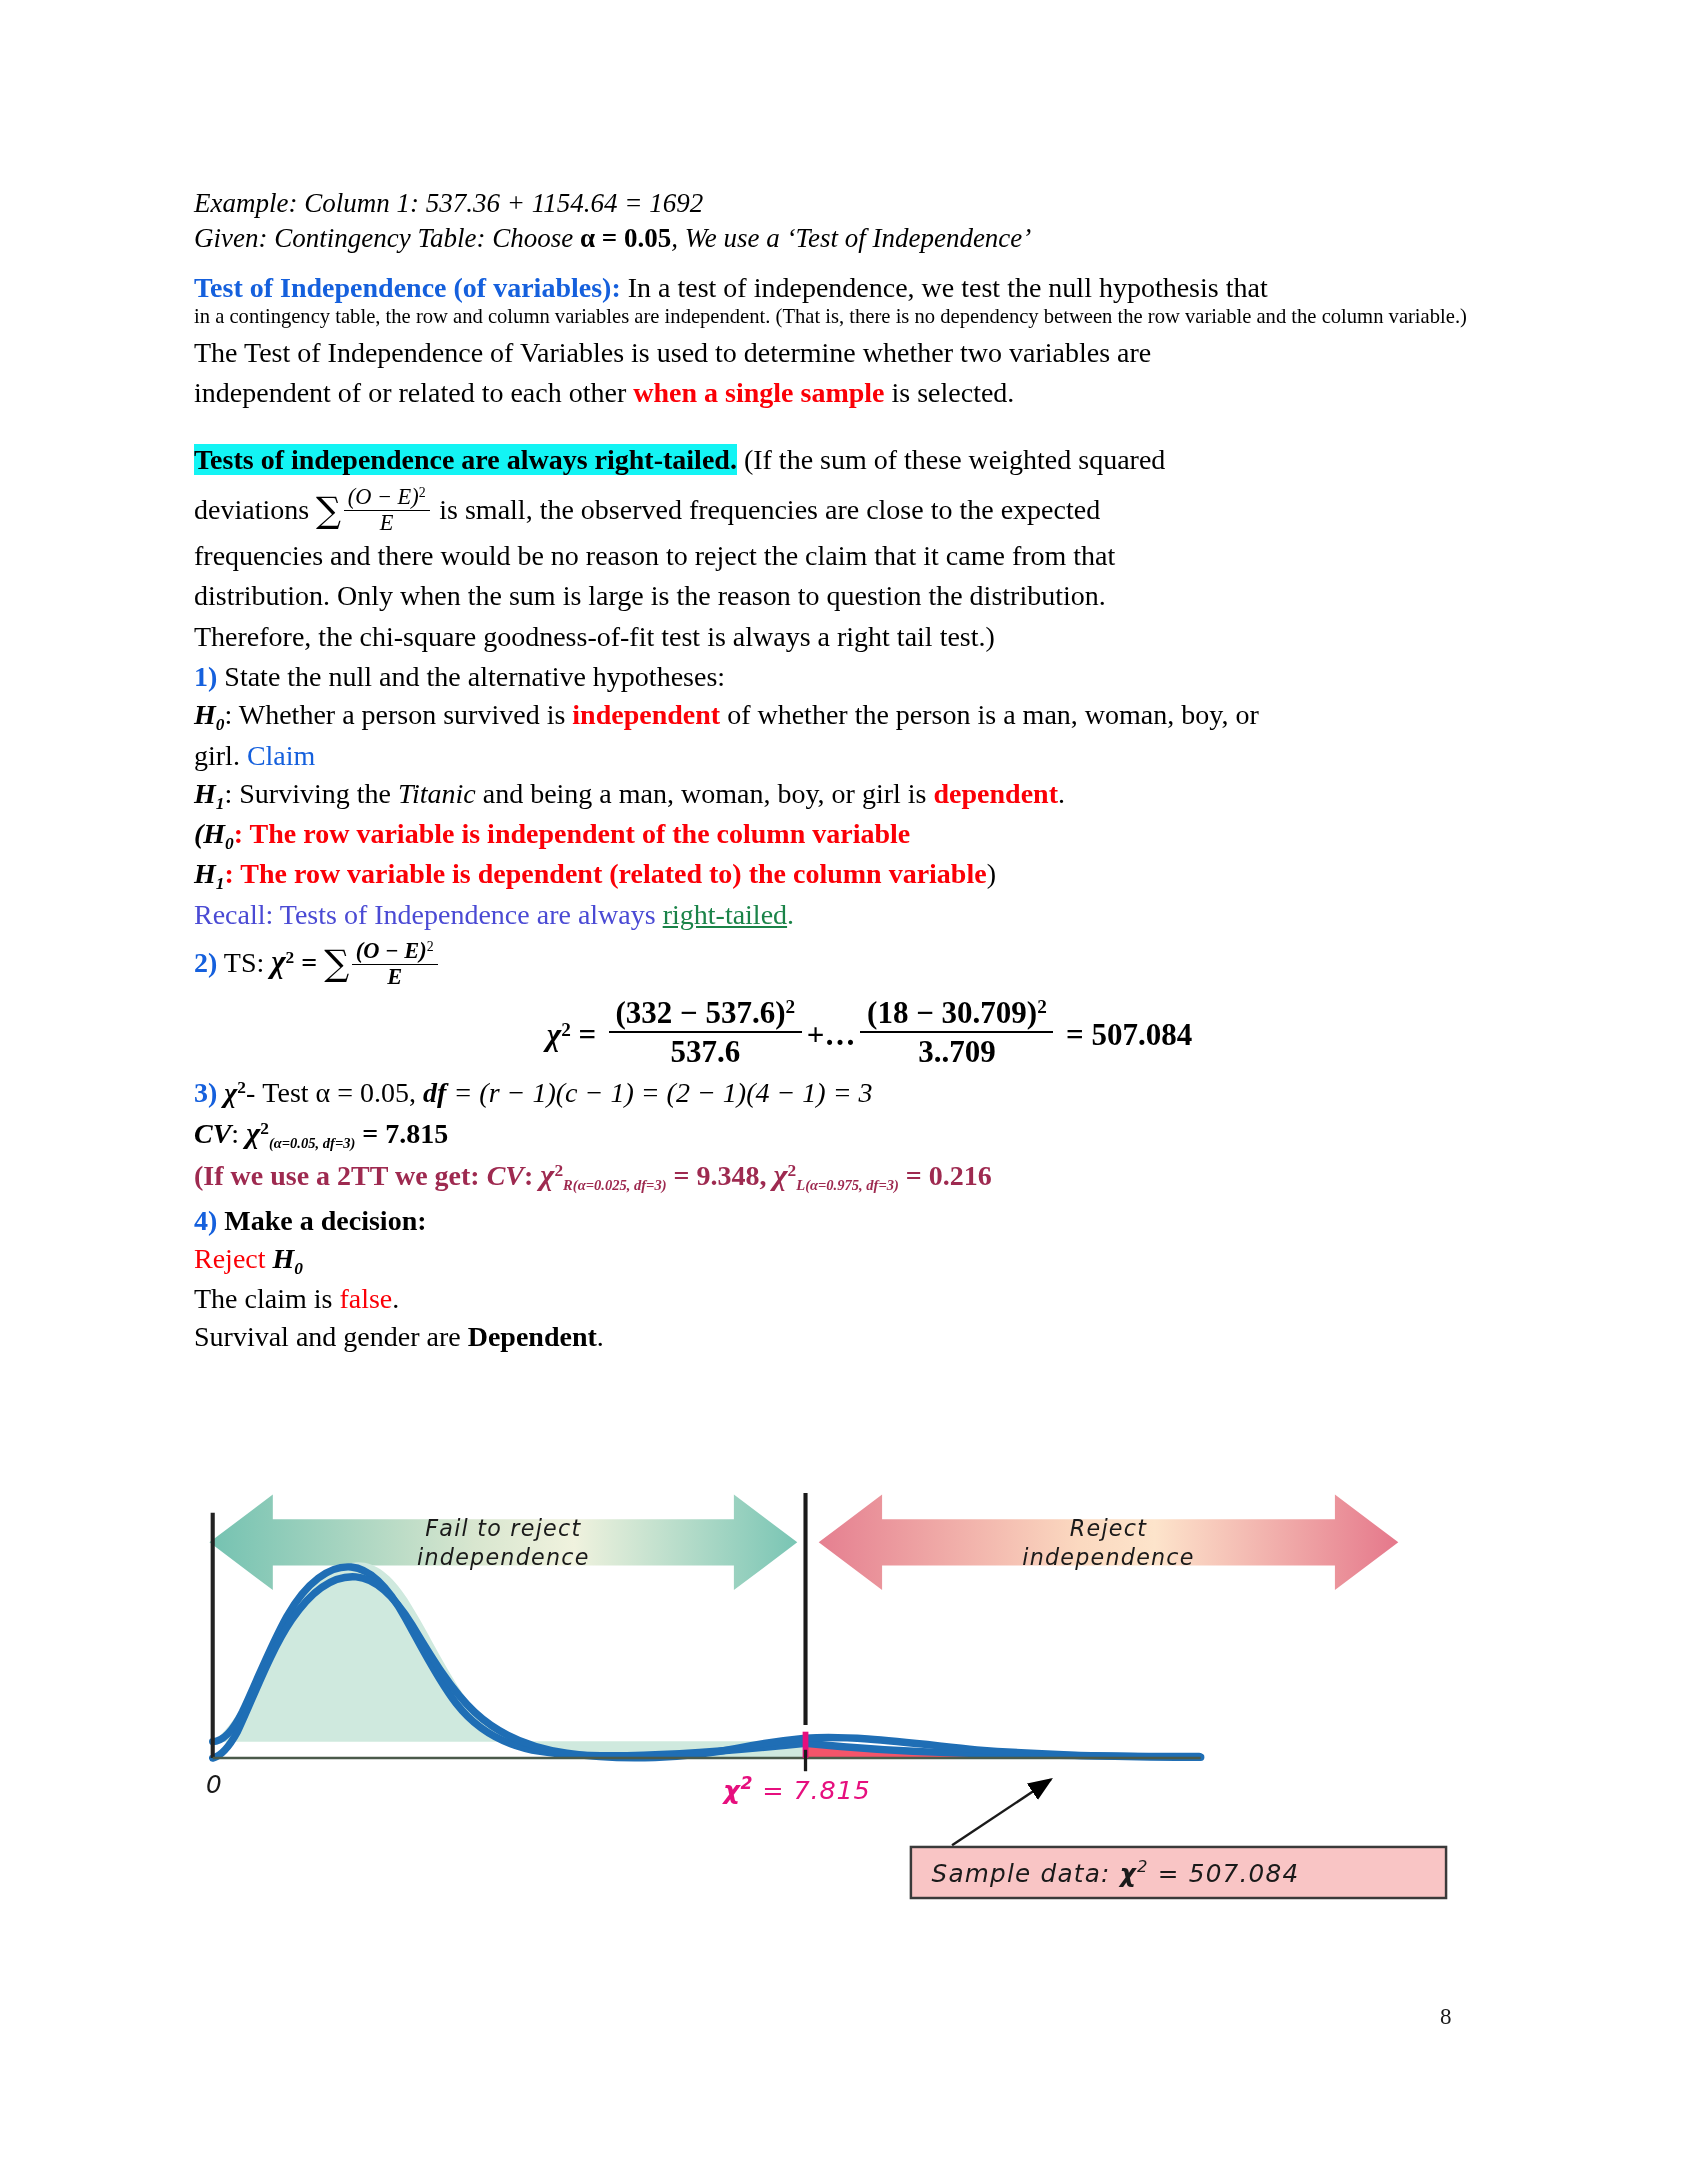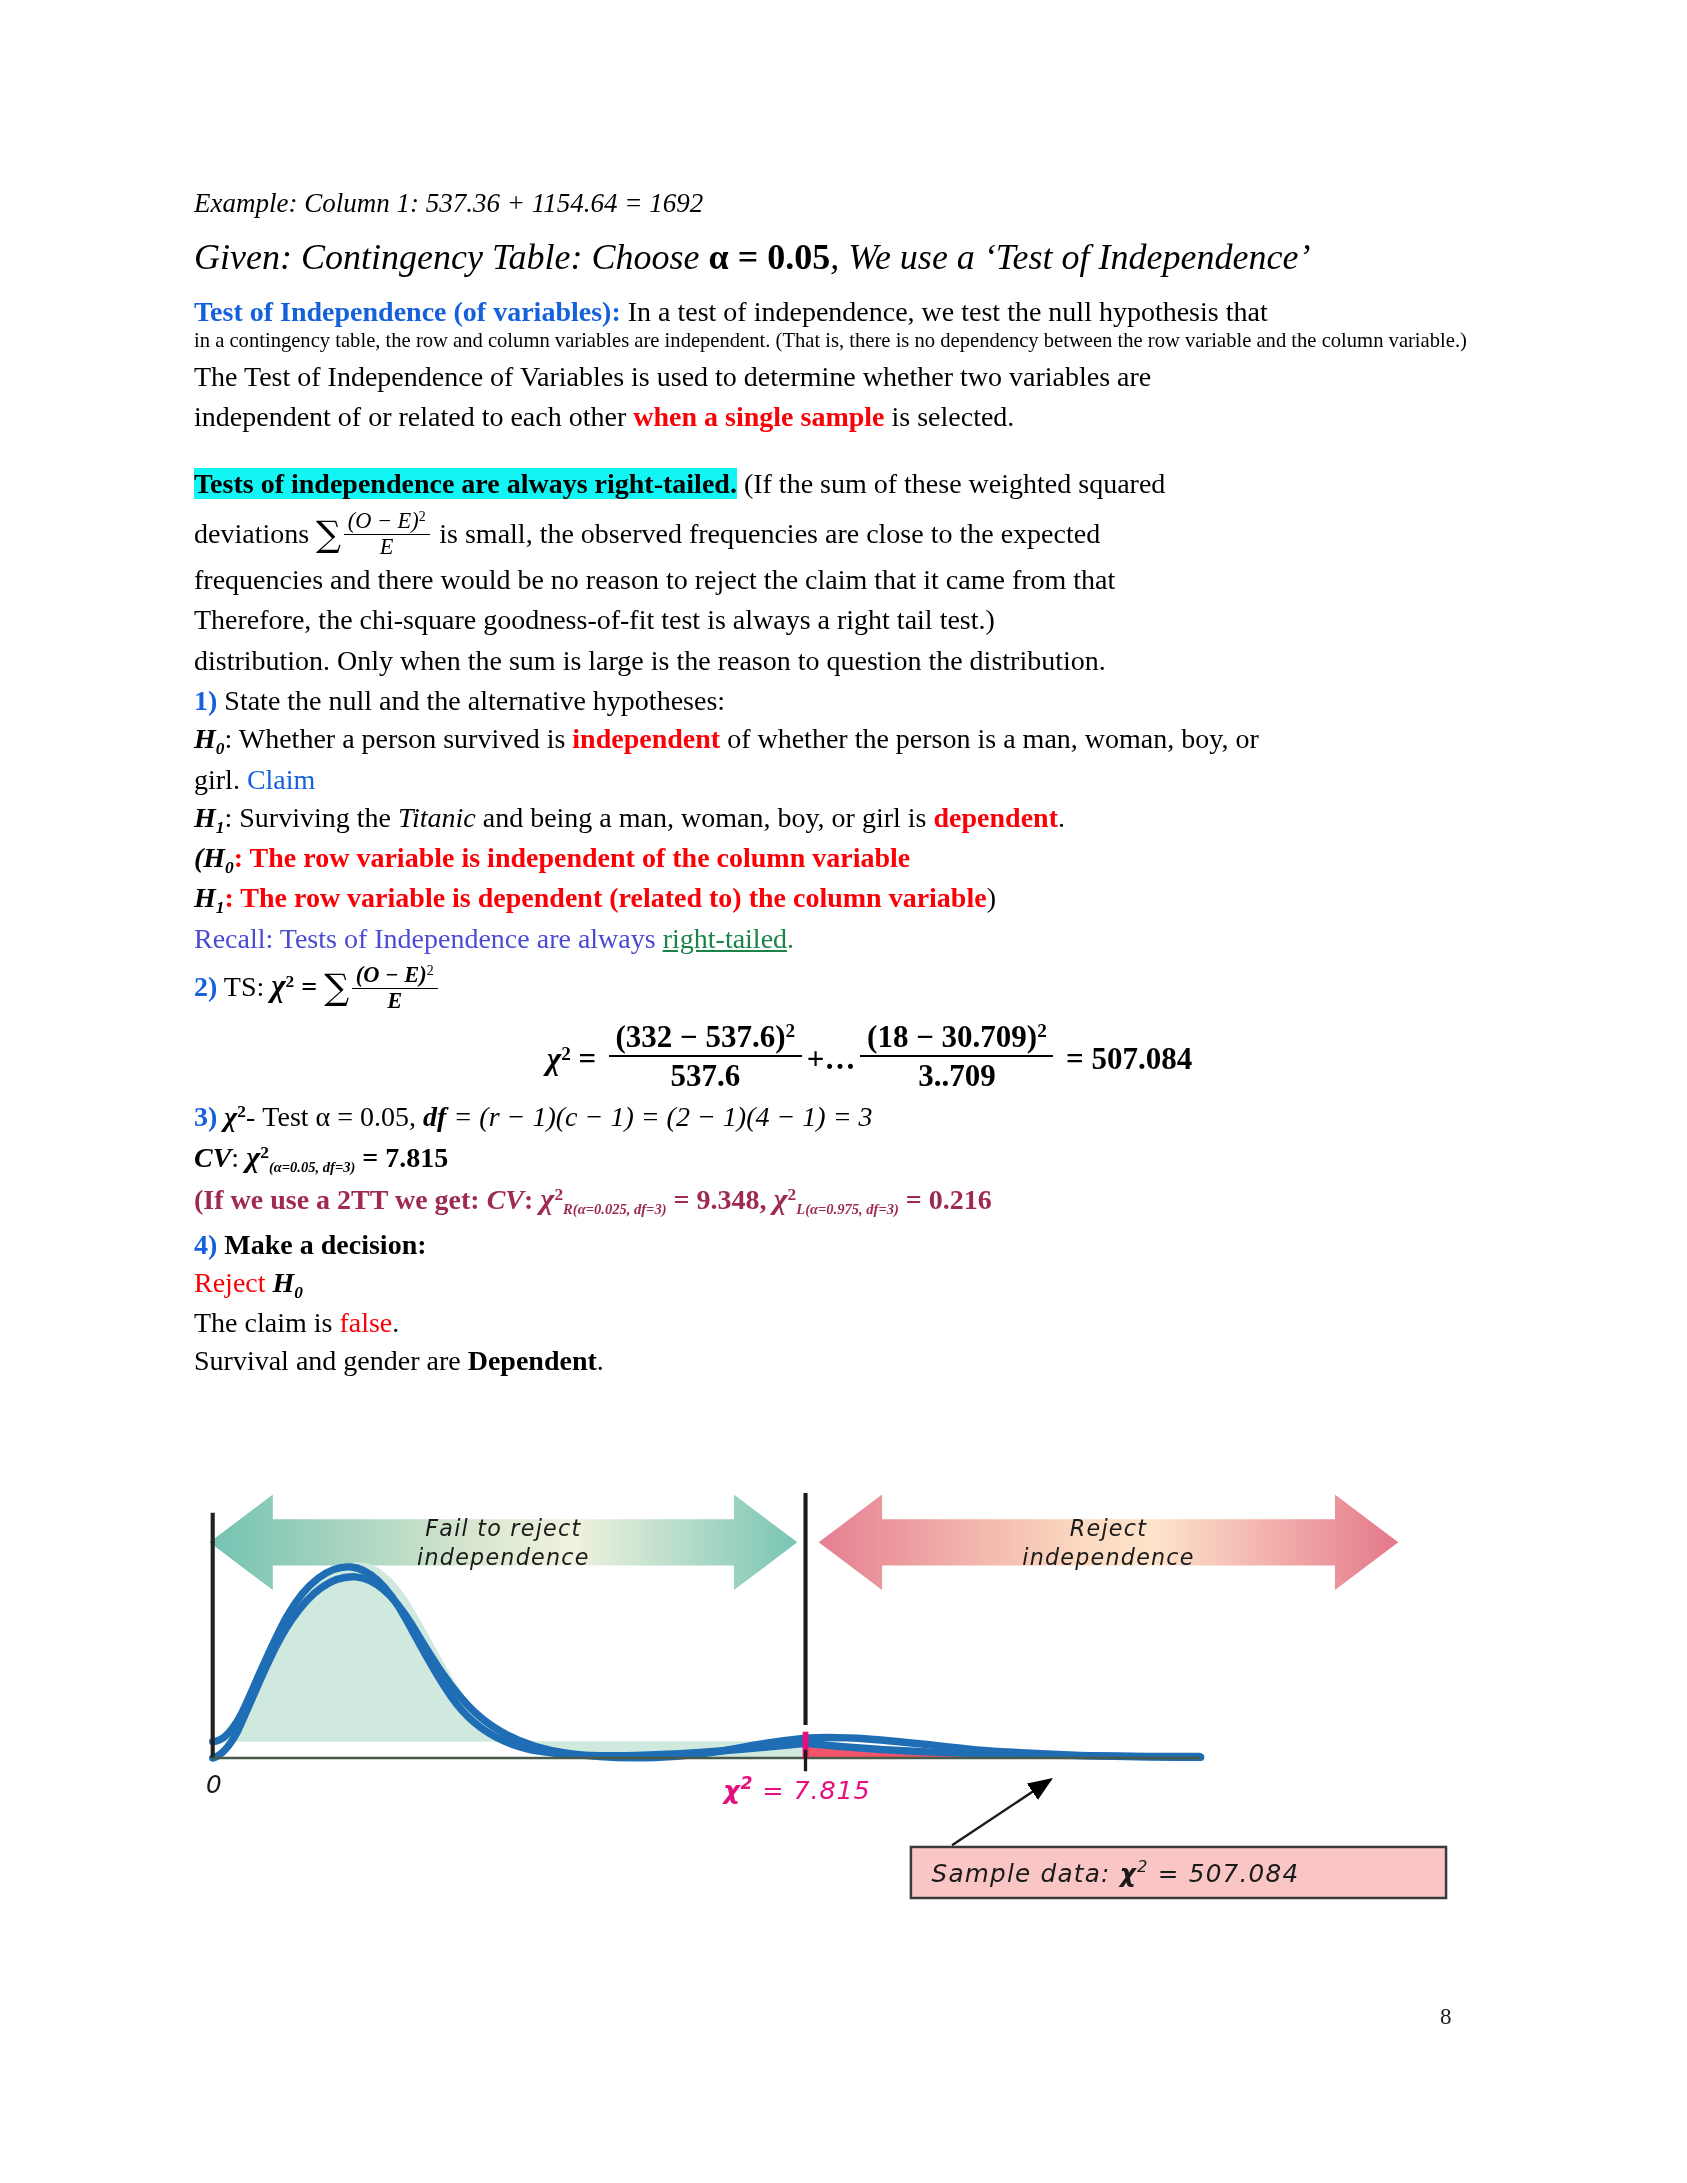--- a/index.html
+++ b/index.html
@@ -33,21 +33,21 @@
   .ital { font-style: italic; }
   .bold { font-weight: bold; }
   .blue { color: #1560dd; }
   .red  { color: #fb0007; margin-top: 22px; }
   .dkred { color: #9e2a50; }
   .green { color: #1a8348; }
   .violet { color: #4a4ad4; }
   .hl { background: #13f4f4; }
 
   .l-example   { font-size: 27px; font-style: italic; }
-  .l-given     { font-size: 36px; font-style: italic; margin-top: 17px; }
+  .l-given     { font-size: 27px; font-style: italic; margin-top: 4px; }
   .l-toi       { font-size: 28px; margin-top: 18px; }
   .l-small1    { font-size: 20.6px; margin-top: 0px; line-height:1.24; }
   .l-para      { font-size: 28px; line-height: 1.42; margin-top: 3.3px; }
   .l-gap       { height: 28px; }
   .l-tests     { font-size: 28px; line-height: 1.46; margin-top: 0px; }
   .l-step      { font-size: 28px; line-height: 1.36; }
 
   
   .mathvar { font-style: italic; font-family: "Liberation Serif", serif; }
   .bmath { font-weight: bold; font-style: italic; }
@@ -141,22 +141,22 @@
       <div>
         <span class="hl bold">Tests of independence are always right-tailed.</span><span> (If the sum of these weighted squared</span>
       </div>
       <div style="margin-top:3.3px;">
         <span>deviations </span><span class="sig">∑</span><span class="frac" style="font-size:0.80em;">
             <span class="num"><span class="mathvar">(O − E)</span><span class="sup">2</span></span>
             <span class="den mathvar">E</span>
         </span><span> is small, the observed frequencies are close to the expected</span>
       </div>
       <div>frequencies and there would be no reason to reject the claim that it came from that</div>
+      <div>distribution. Only when the sum is large is the reason to question the distribution.</div>
       <div>Therefore, the chi-square goodness-of-fit test is always a right tail test.)</div>
-      <div>distribution. Only when the sum is large is the reason to question the distribution.</div>
     </div>
 
     <div class="l-step">
       <span class="blue bold">1)</span><span> State the null and the alternative hypotheses:</span>
     </div>
 
     <div class="l-step">
       <span class="bmath bold">H</span><span class="subb">0</span><span>: Whether a person survived is </span><span class="red bold">independent</span><span> of whether the person is a man, woman, boy, or</span>
     </div>
     <div class="l-step">

